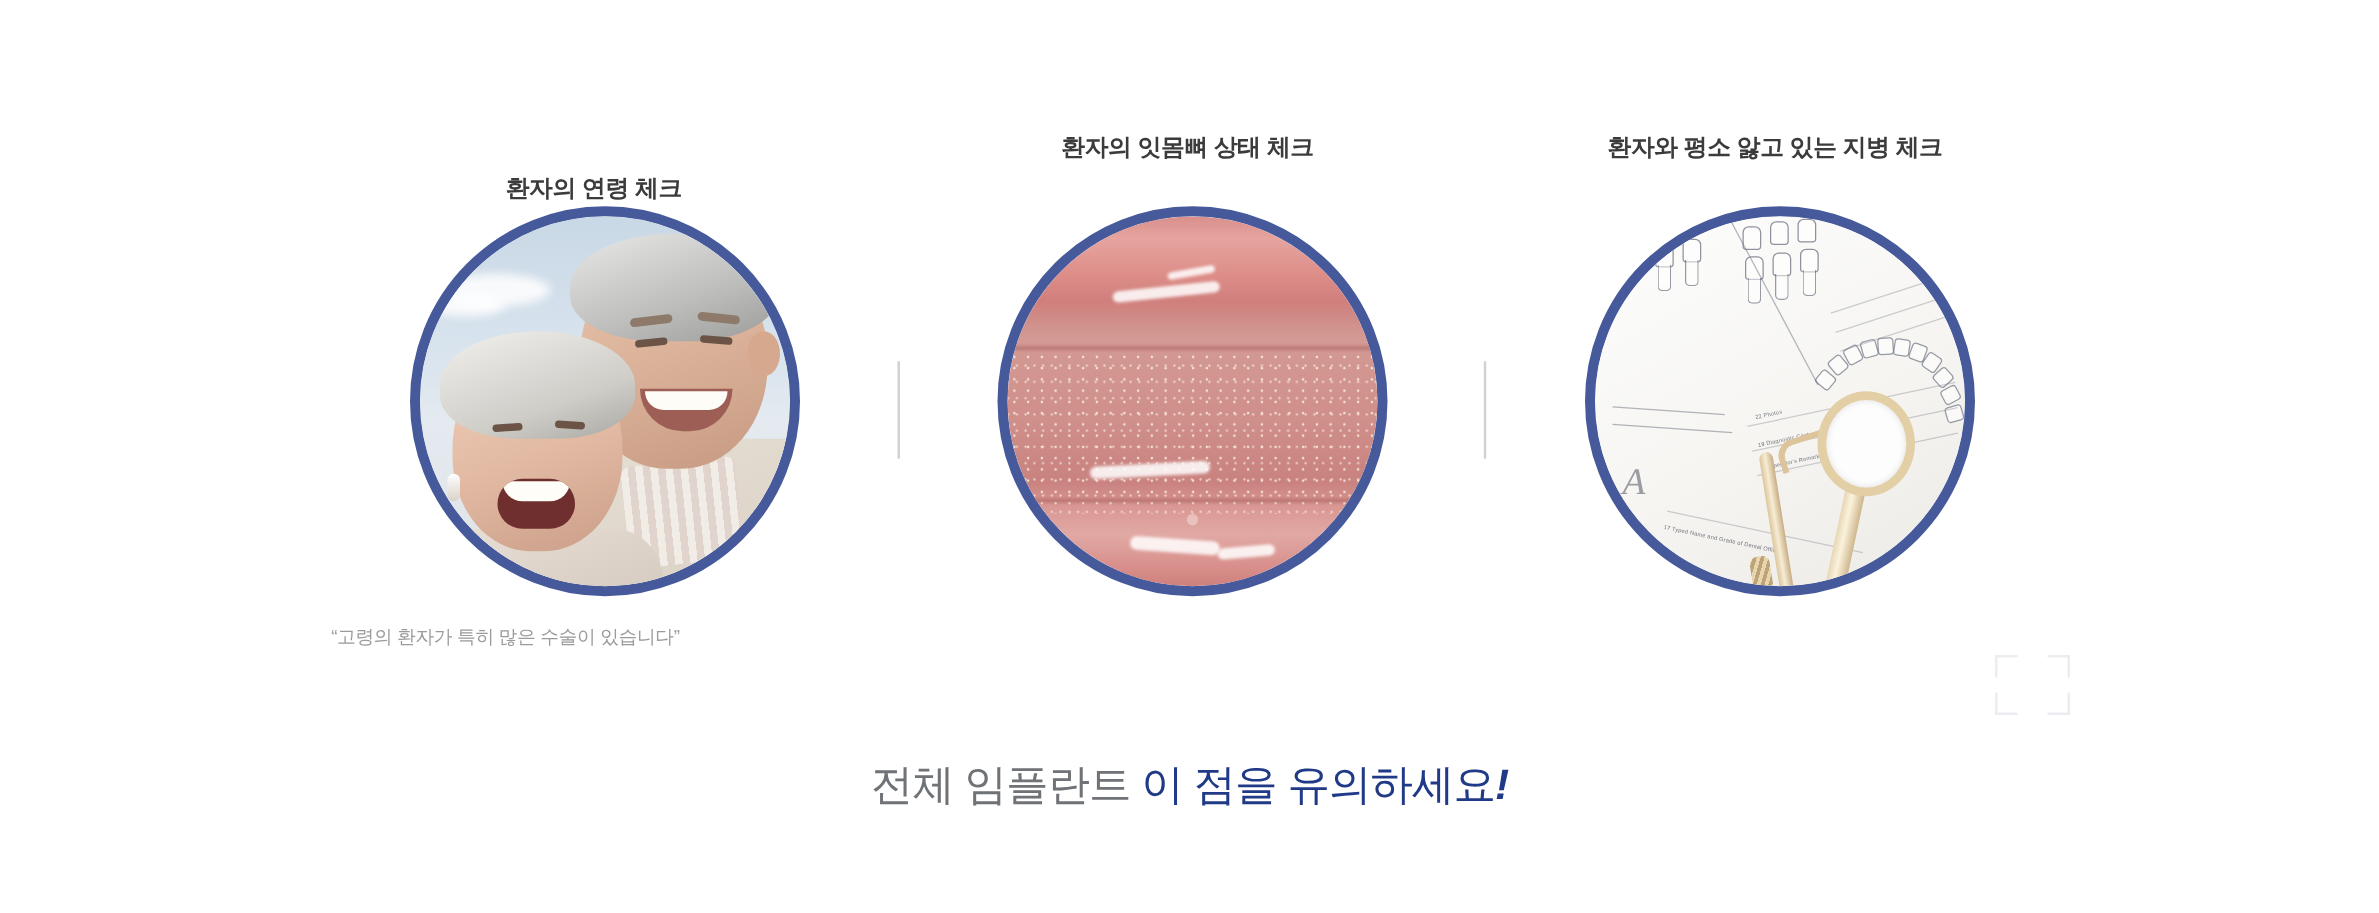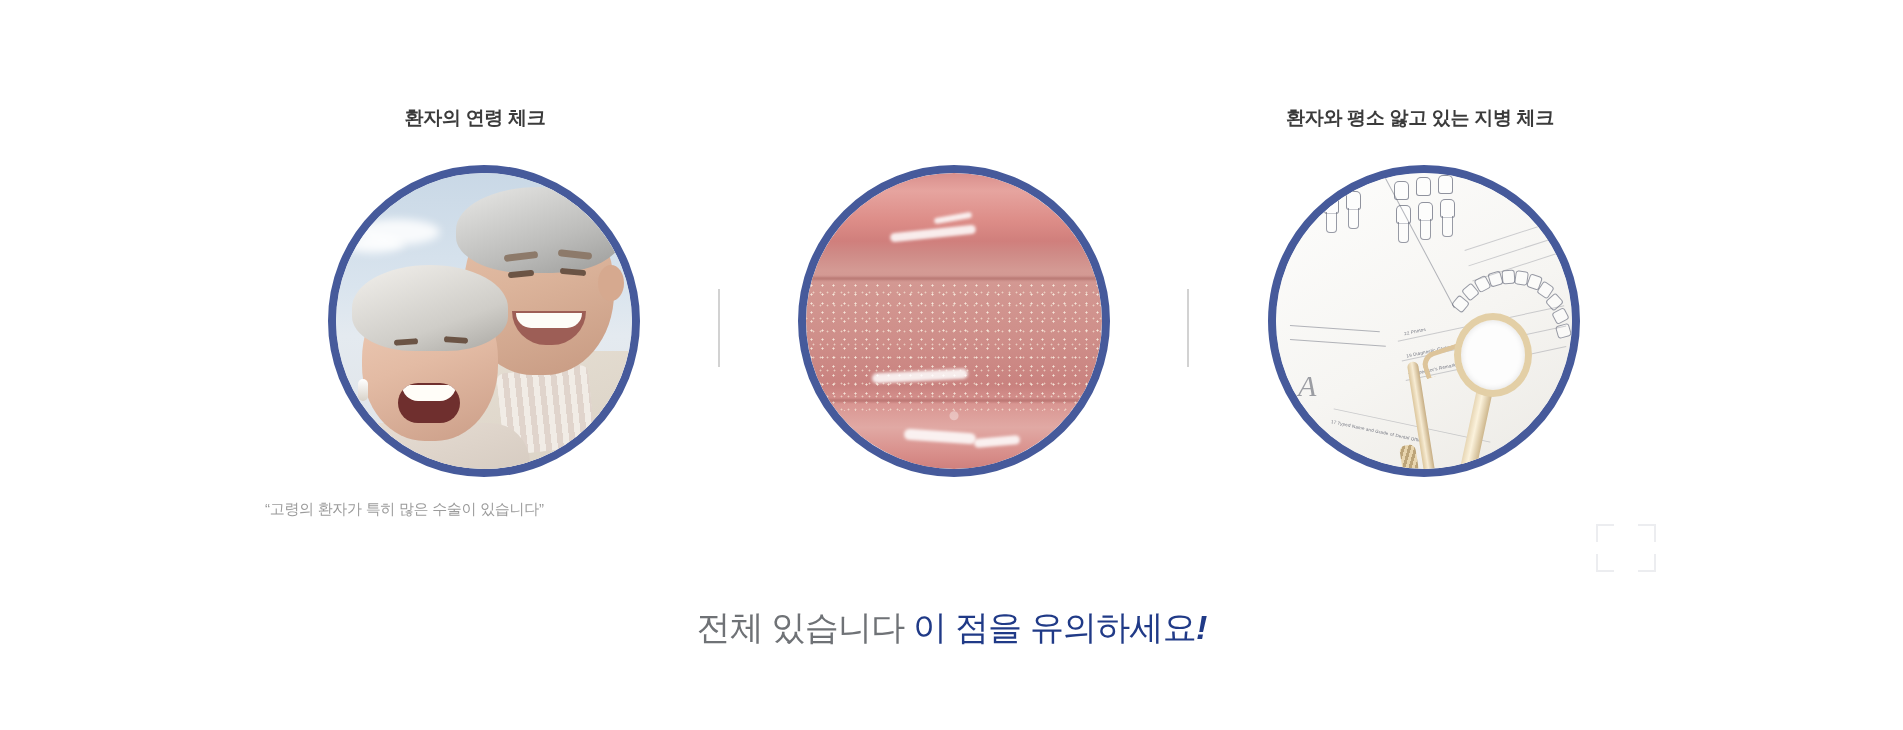--- a/index.html
+++ b/index.html
@@ -26,21 +26,21 @@
     position: absolute;
     top: 105px;
     width: 420px;
     text-align: center;
     font-size: 19px;
     font-weight: 700;
     letter-spacing: -0.3px;
     color: #3b3b3b;
     white-space: nowrap;
   }
-  .col-heading.c1 { left: 265px; }
+  .col-heading.c1 { left: 265px; margin-top: 33px; }
   .col-heading.c2 { left: 740px; }
   .col-heading.c3 { left: 1210px; }
 
   
   .circle {
     position: absolute;
     top: 165px;
     width: 312px;
     height: 312px;
     border-radius: 50%;
@@ -396,20 +396,21 @@
   .expand-icon .tr { right: 0;  top: 0;   border-top-width: 2px;    border-right-width: 2px; }
   .expand-icon .bl { left: 0;   bottom: 0;border-bottom-width: 2px; border-left-width: 2px;  }
   .expand-icon .br { right: 0;  bottom: 0;border-bottom-width: 2px; border-right-width: 2px; }
 </style>
 </head>
 <body>
 
 <div class="page">
 
   <div class="col-heading c1">환자의 연령 체크</div>
+  <div class="col-heading c2">환자의 잇몸뼈 상태 체크</div>
   <div class="col-heading c3">환자와 평소 앓고 있는 지병 체크</div>
 
   <div class="circle c1">
     <div class="circle-inner">
       <div class="photo-couple">
         <div class="cloud cl-a"></div>
         <div class="cloud cl-b"></div>
         <div class="cloud cl-c"></div>
         <div class="cloud cl-d"></div>
 
@@ -512,21 +513,21 @@
       </div>
     </div>
   </div>
 
   <div class="divider d1"></div>
   <div class="divider d2"></div>
 
   <div class="quote">“고령의 환자가 특히 많은 수술이 있습니다”</div>
 
   <div class="headline">
-    <span class="plain">전체 있습니다</span><span>&nbsp;</span><span class="accent">이 점을 유의하세요</span><span class="bang">!</span>
+    <span class="plain">전체 임플란트</span><span>&nbsp;</span><span class="accent">이 점을 유의하세요</span><span class="bang">!</span>
   </div>
 
 
   <div class="expand-icon">
     <span class="tl"></span>
     <span class="tr"></span>
     <span class="bl"></span>
     <span class="br"></span>
   </div>
 

